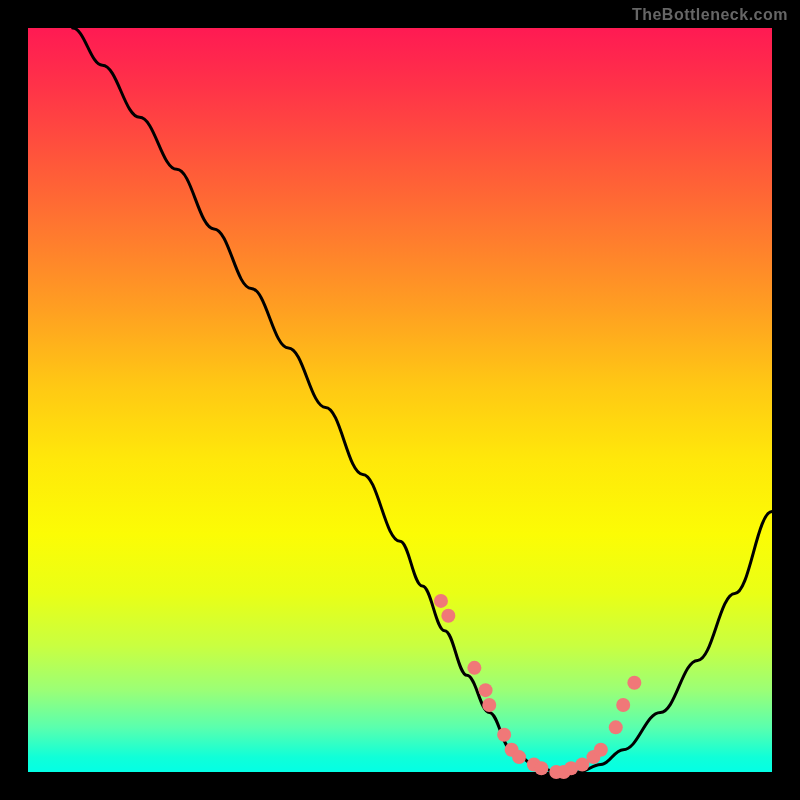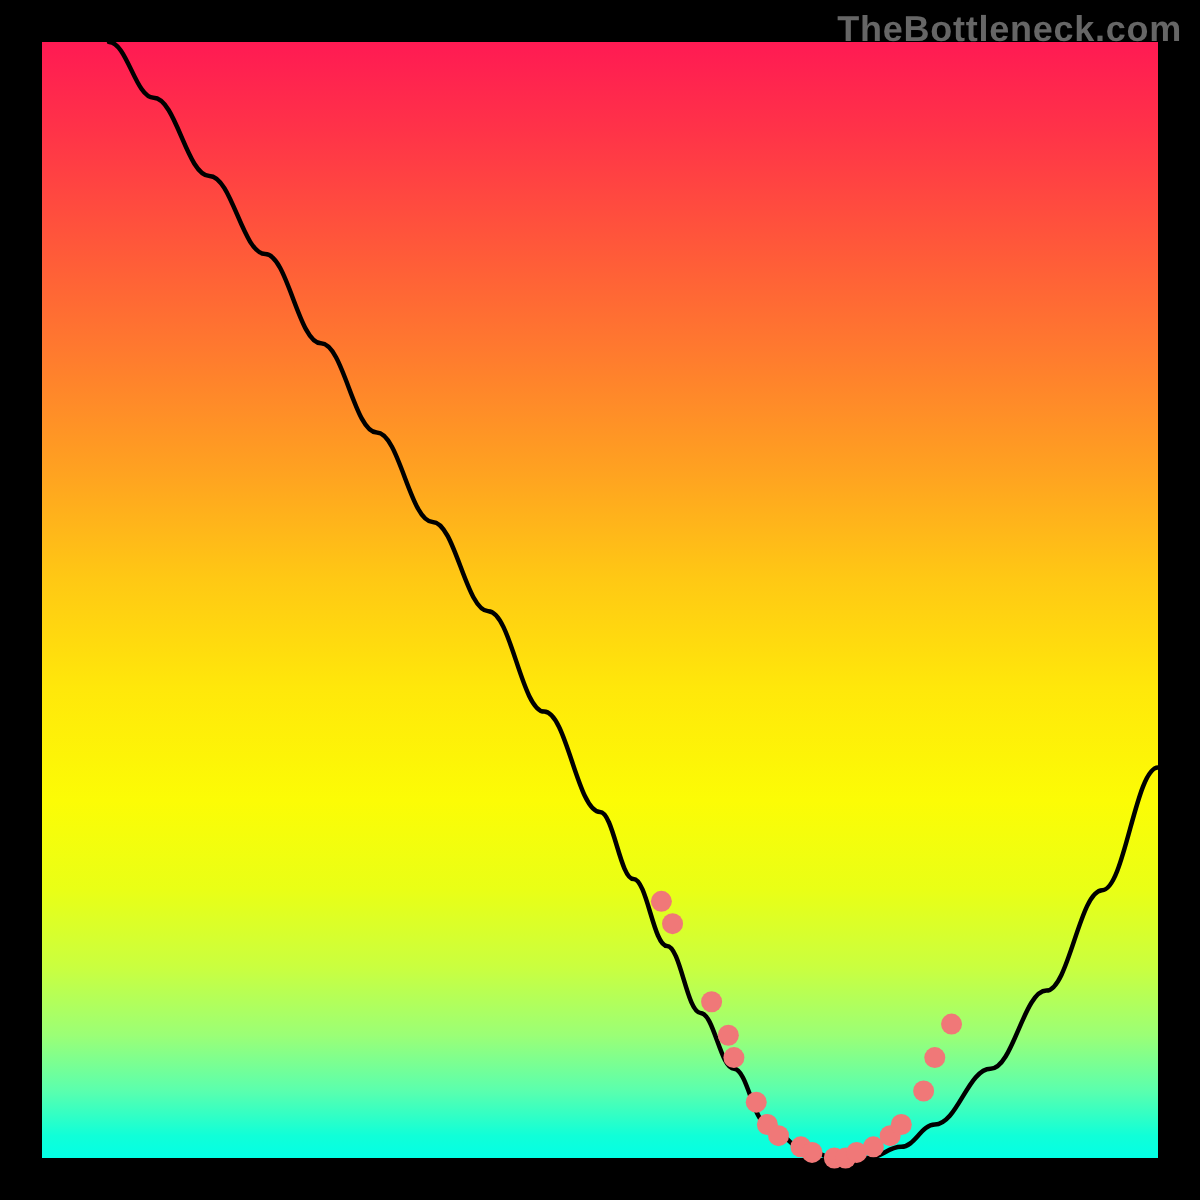--- a/index.html
+++ b/index.html
@@ -1,17 +1,17 @@
 <!DOCTYPE html>
 <html><head>
 <meta charset="utf-8">
 <style>
   * { margin: 0; padding: 0; box-sizing: border-box; }
   body { width: 800px; height: 800px; background: #000; position: relative; font-family: Arial, sans-serif; }
-  .watermark { position: absolute; top: 6px; right: 12px; color: #666; font-size: 24px; font-weight: bold; z-index: 10; letter-spacing: 0.5px; }
+  .watermark { position: absolute; top: 6px; right: 12px; color: #666; font-size: 16px; font-weight: bold; z-index: 10; letter-spacing: 0.5px; }
   .plot-area { position: absolute; left: 28px; top: 28px; width: 744px; height: 744px; background: linear-gradient(to bottom, #ff1a53 0%, #ff3348 8%, #ff573a 18%, #ff7b2e 28%, #ffa021 38%, #ffc814 48%, #ffe80a 58%, #fcfc05 68%, #e9ff16 76%, #c9ff40 83%, #9bff76 89%, #5affae 94%, #10ffd8 98%, #03ffe5 100%); }
   svg.curve { position: absolute; left: 28px; top: 28px; width: 744px; height: 744px; overflow: visible; }
 </style>
 </head>
 <body>
 
 <div class="watermark">TheBottleneck.com</div>
 
 <div class="plot-area"></div>
 

